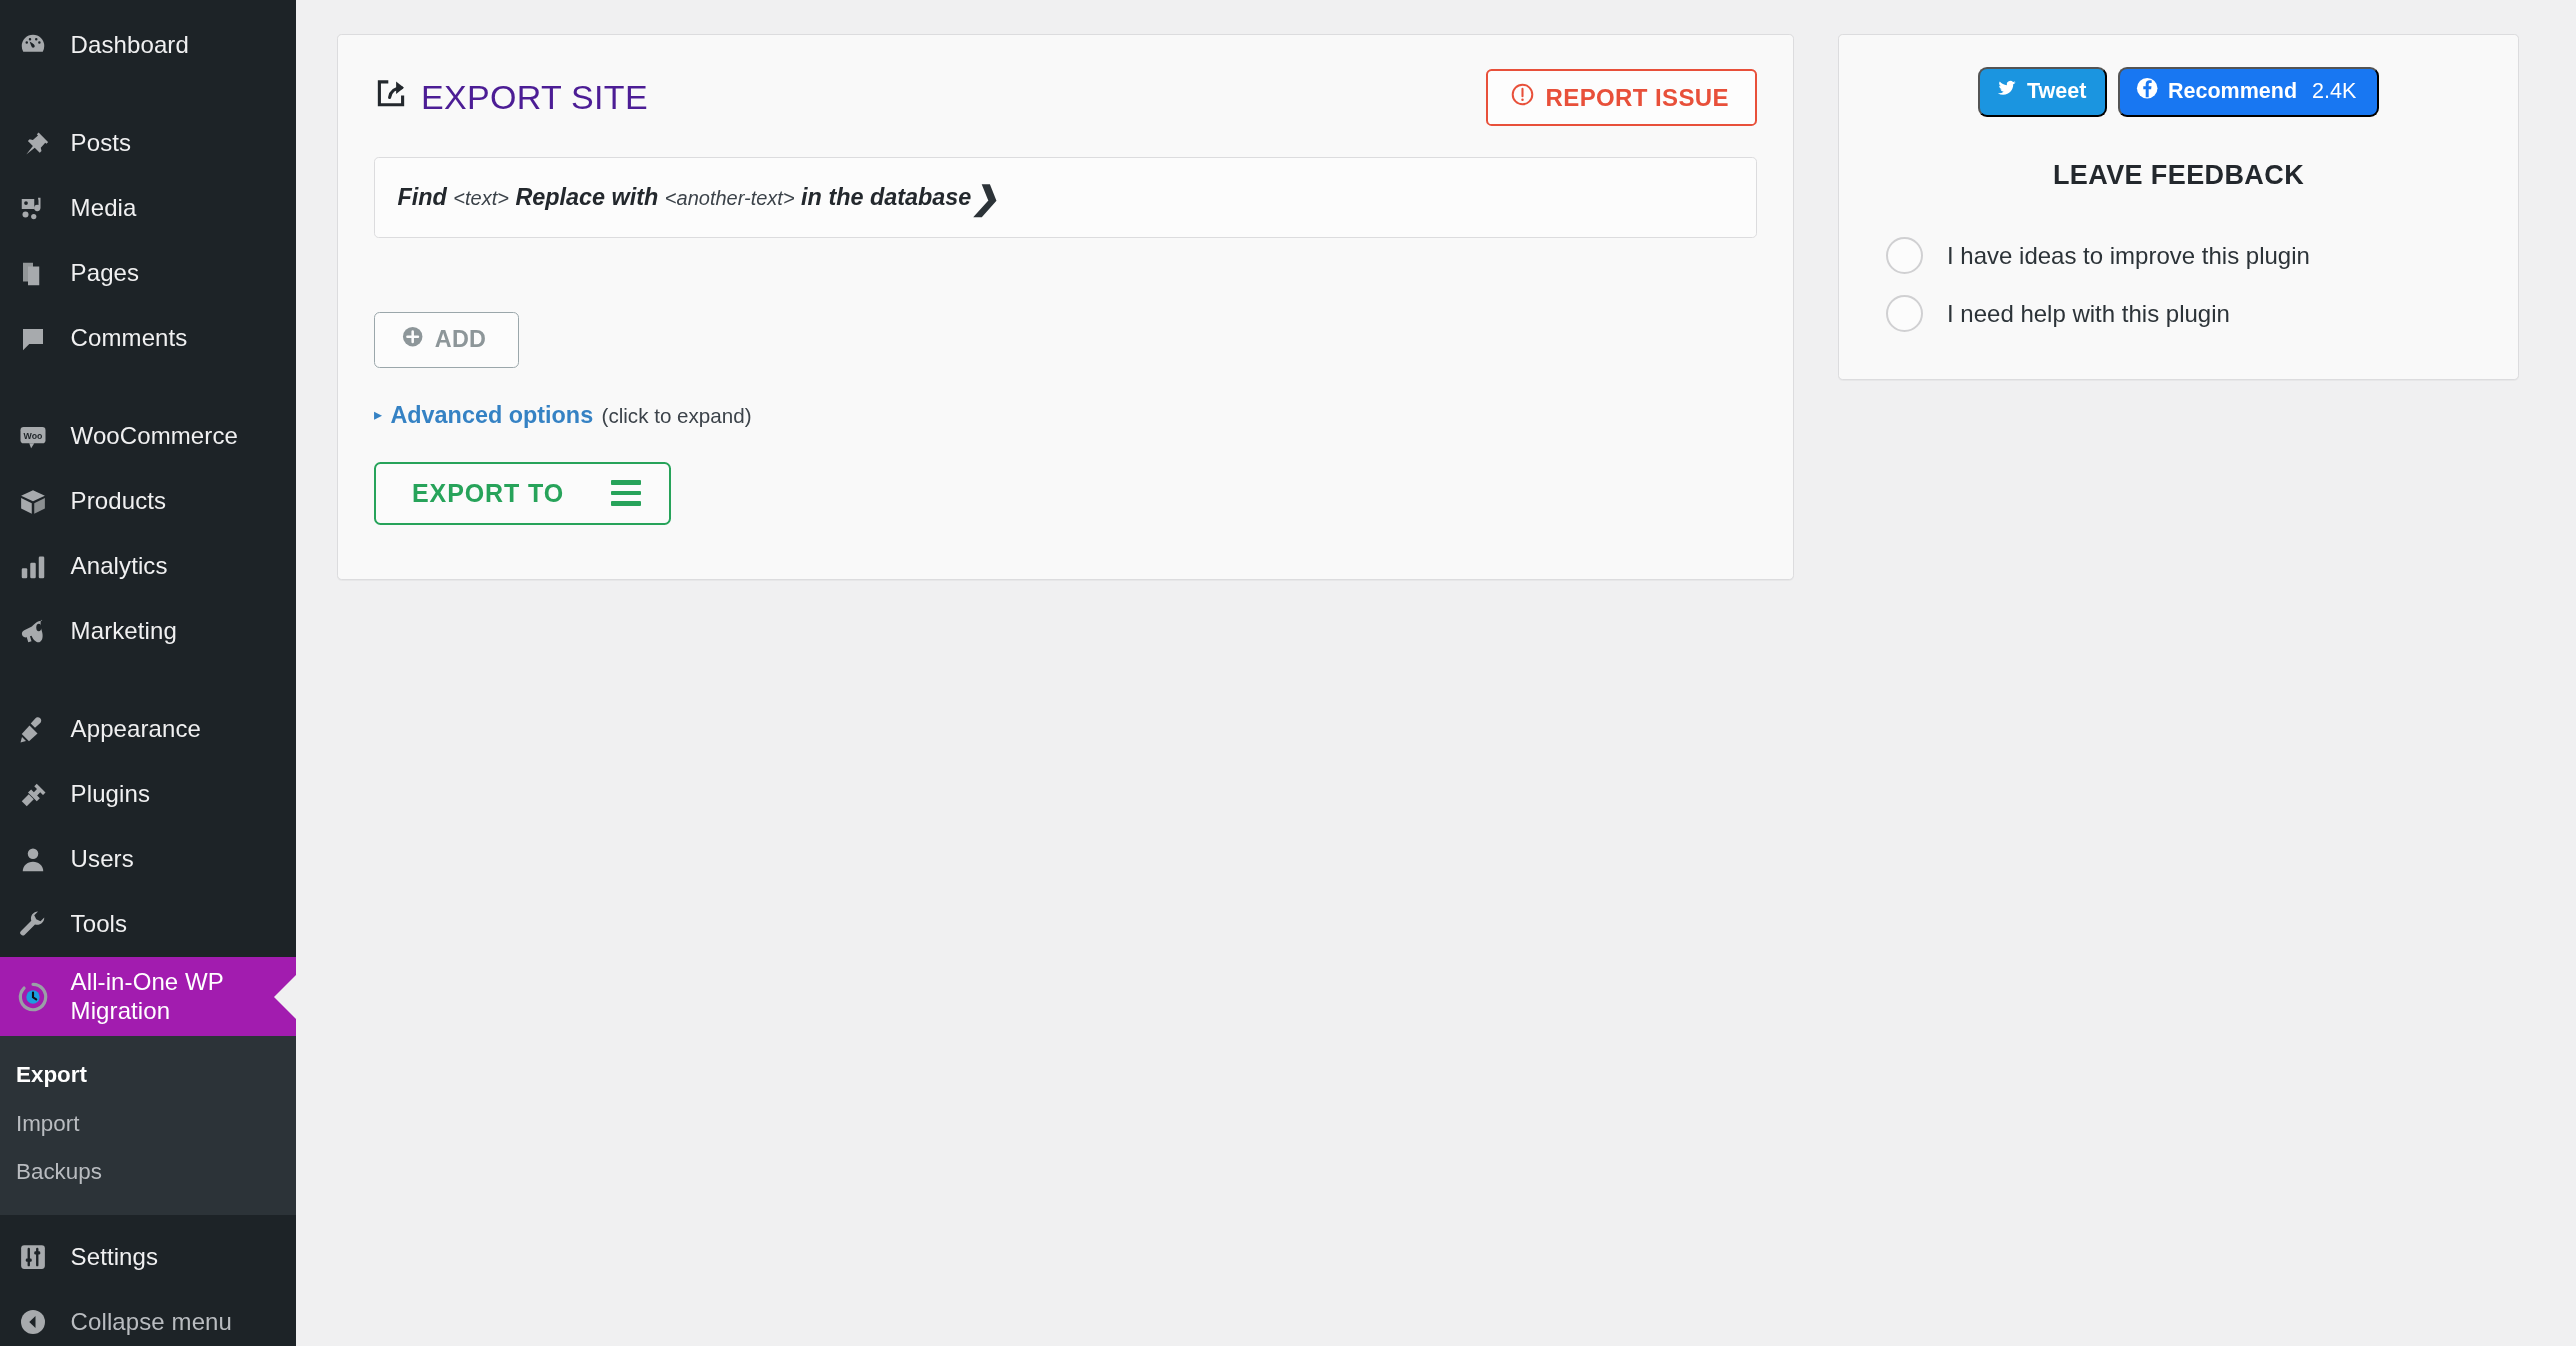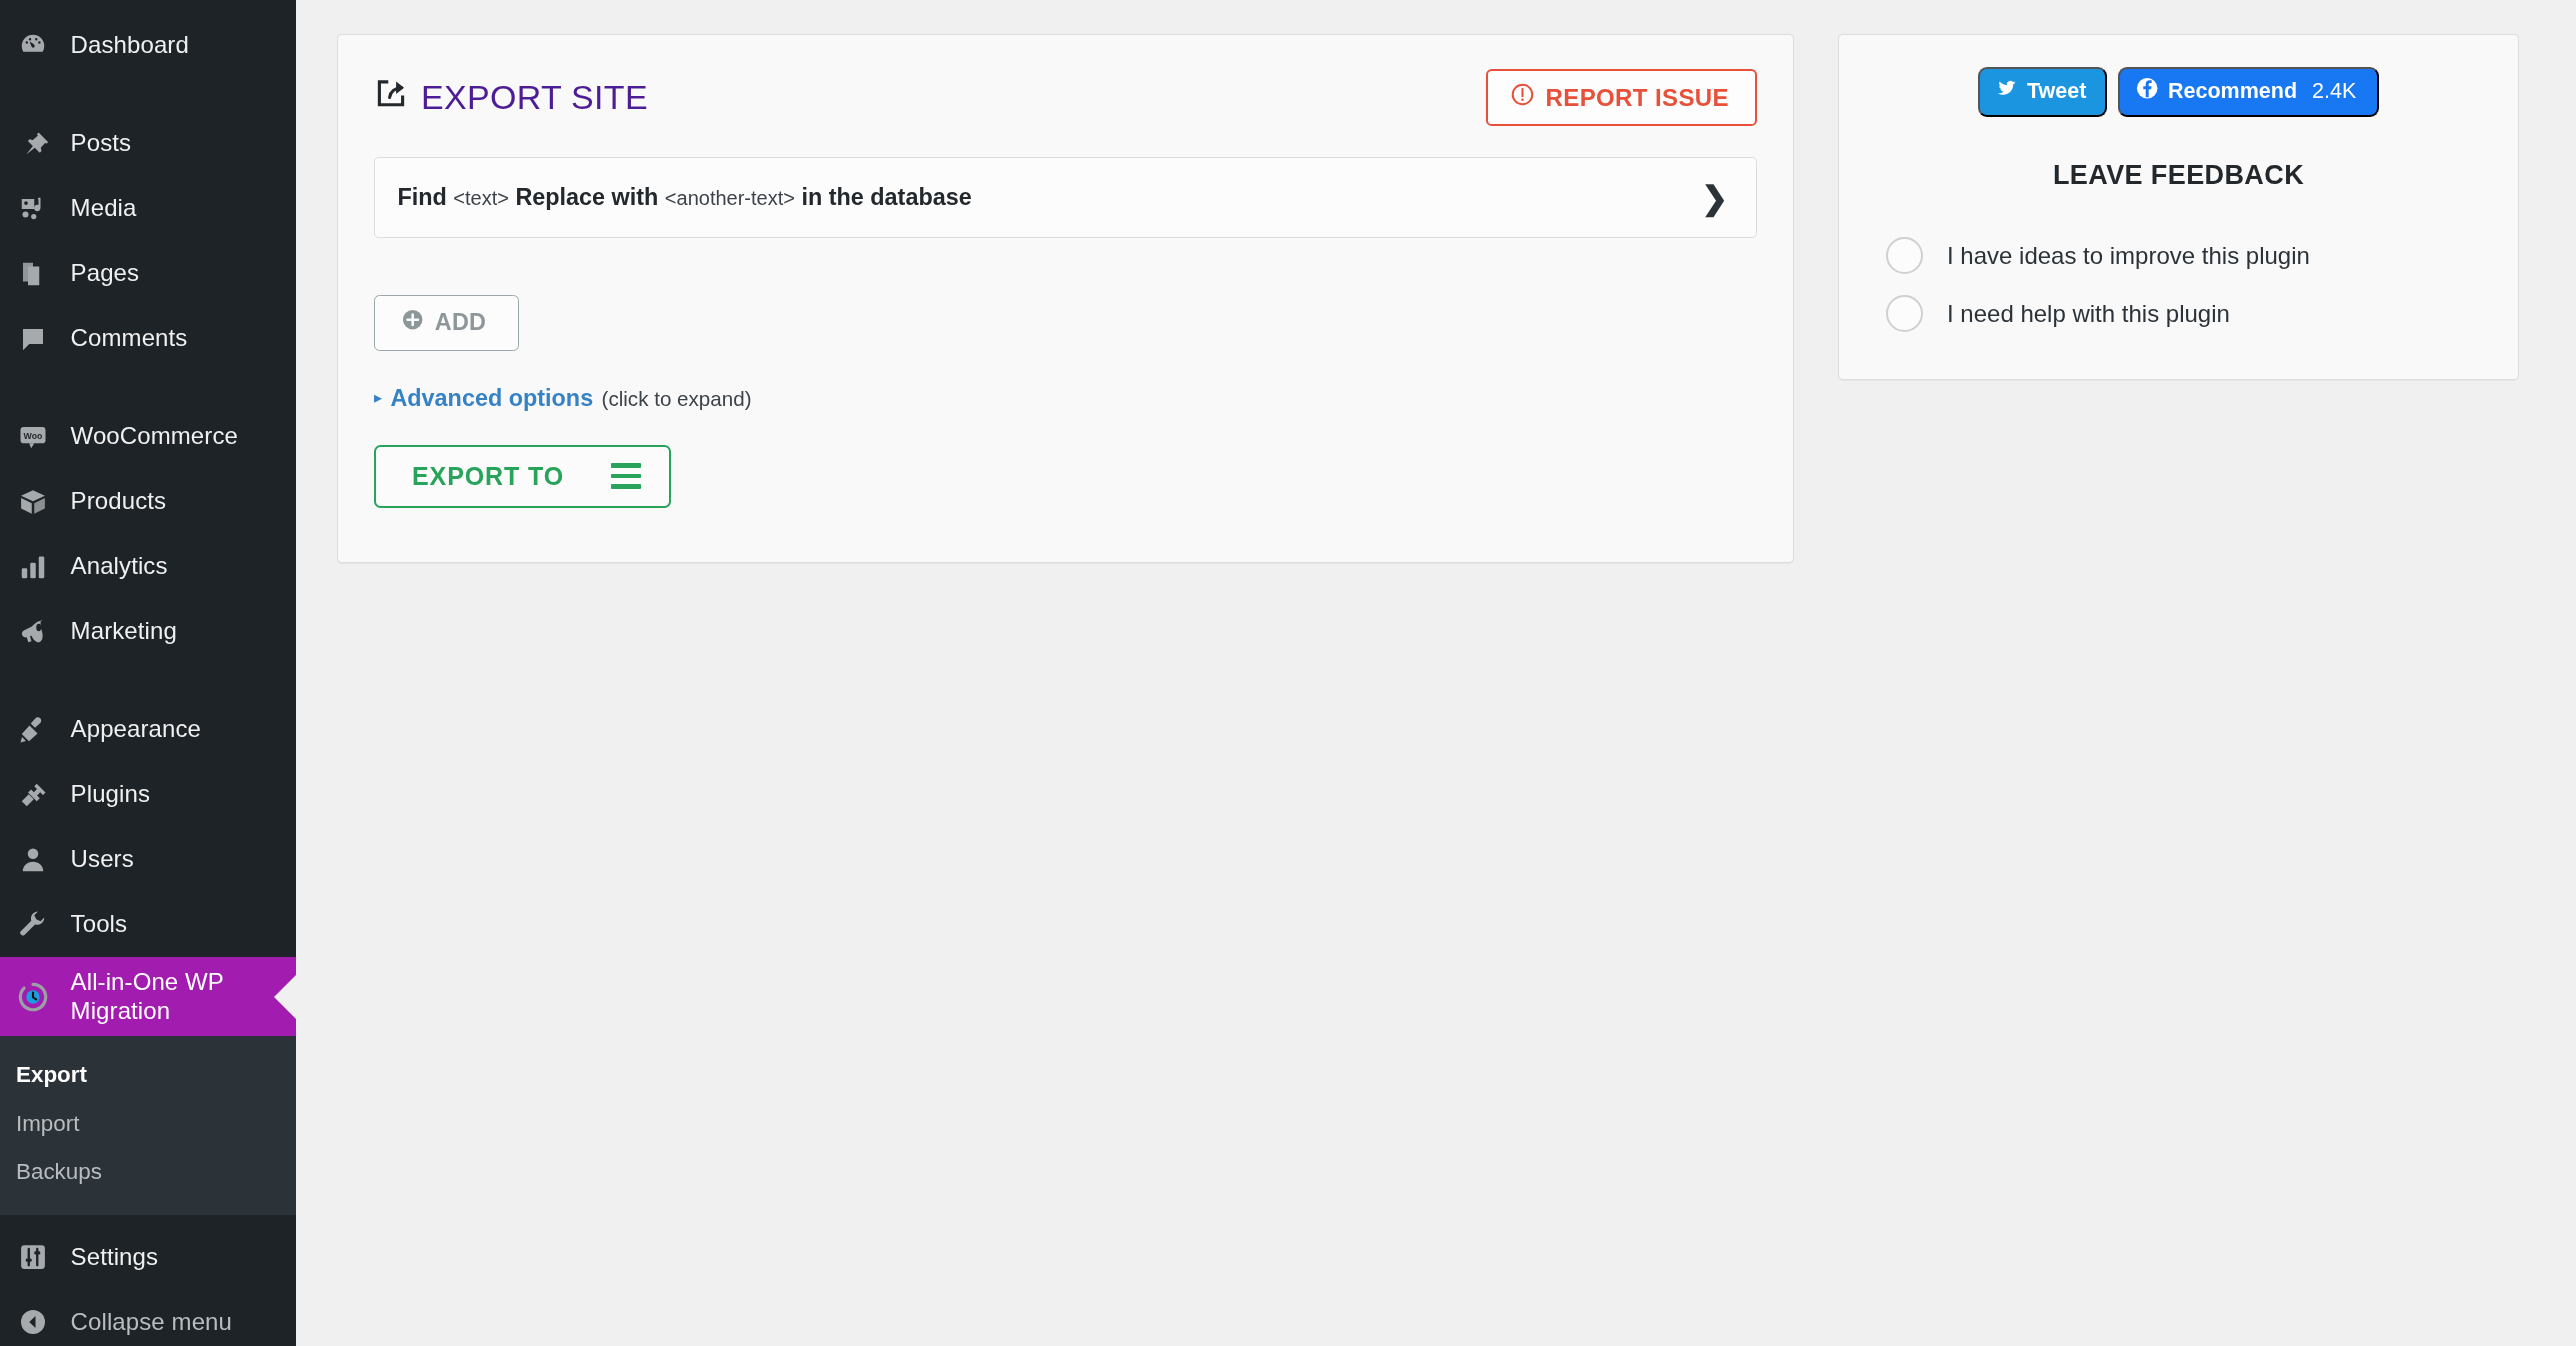--- a/index.html
+++ b/index.html
@@ -94,27 +94,28 @@
     border: 2.8px solid #e8503a;
     color: #e8503a;
     background: #fdfdfd;
     border-radius: 5.6px;
     padding: 11.2px 26px 11.2px 22.4px;
     font-size: 24px; font-weight: bold; letter-spacing: 0.4px;
     cursor: pointer;
   }
 
   .findrow {
-    display: flex; align-items: center; justify-content: space-between;
+    display: flex; align-items: center; 
     border: 0.9px solid #dcdcde;
     background: #fcfcfc;
     border-radius: 4.7px;
     padding: 23.4px 28px 23.4px 22.4px;
     cursor: pointer;
-    margin-bottom: 22px;
+    margin-bottom: 39px;
+    font-style: italic;
   }
   .findrow .txt { font-size: 23.4px; color: #23282d; font-weight: bold; }
   .findrow .txt .mono { font-weight: normal; font-size: 20px; color: #3c434a; }
   .chev { color: #2c3338; font-size: 32px; line-height: 1; font-weight: bold; }
 
   .add-btn {
     display: inline-flex; align-items: center; gap: 10.3px;
     border: 1.9px solid #9ba7ab;
     background: #fcfcfc;
     color: #8d9699;

